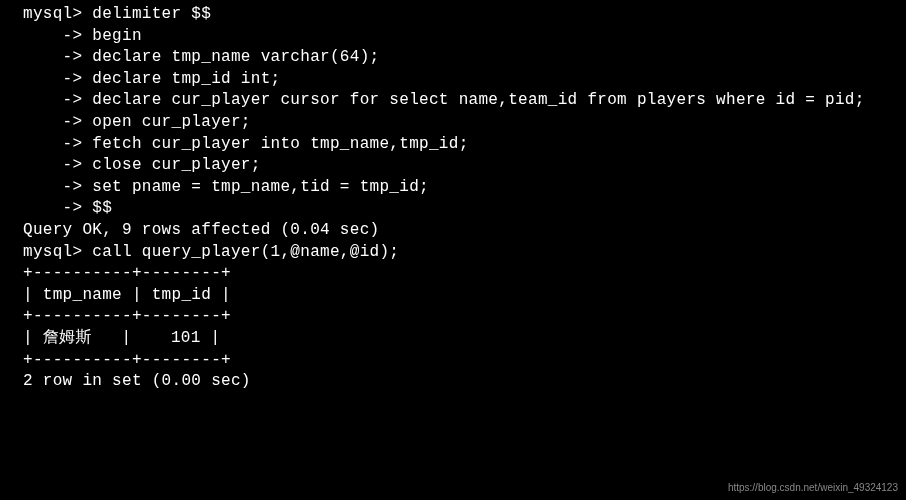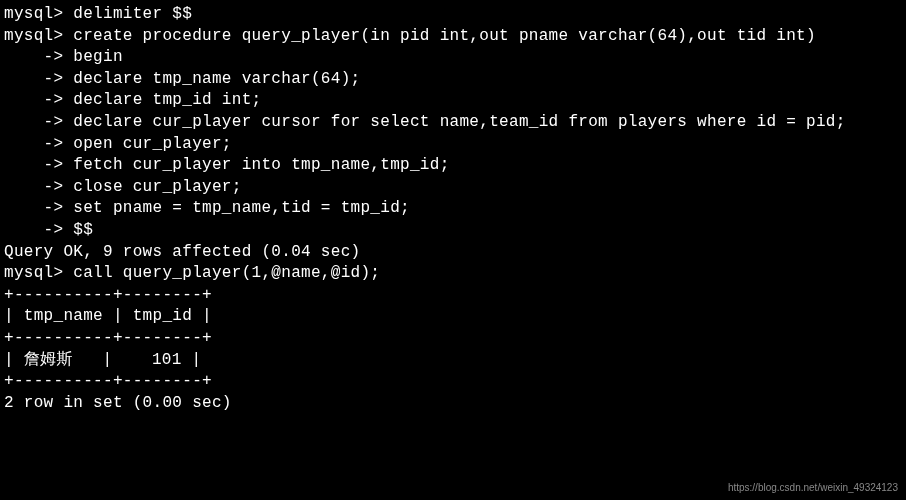--- a/index.html
+++ b/index.html
@@ -15,37 +15,37 @@
       line-height: 1.35;
       padding: 4px 4px;
       width: 906px;
       height: 500px;
       overflow: hidden;
       position: relative;
     }
     .line {
       white-space: pre;
       letter-spacing: 0.3px;
+      margin-left: 19px;
     }
     .watermark {
       position: absolute;
       bottom: 6px;
       right: 8px;
       font-size: 10px;
       color: #888888;
       font-family: Arial, sans-serif;
       margin-left: 25px;
     }
   </style>
 </head>
 <body>
 
 <div>
   <div class="line">mysql&gt; delimiter $$</div>
-  <div class="line">mysql&gt; create procedure query_player(in pid int,out pname varchar(64),out tid int)</div>
   <div class="line">    -&gt; begin</div>
   <div class="line">    -&gt; declare tmp_name varchar(64);</div>
   <div class="line">    -&gt; declare tmp_id int;</div>
   <div class="line">    -&gt; declare cur_player cursor for select name,team_id from players where id = pid;</div>
   <div class="line">    -&gt; open cur_player;</div>
   <div class="line">    -&gt; fetch cur_player into tmp_name,tmp_id;</div>
   <div class="line">    -&gt; close cur_player;</div>
   <div class="line">    -&gt; set pname = tmp_name,tid = tmp_id;</div>
   <div class="line">    -&gt; $$</div>
   <div class="line">Query OK, 9 rows affected (0.04 sec)</div>

